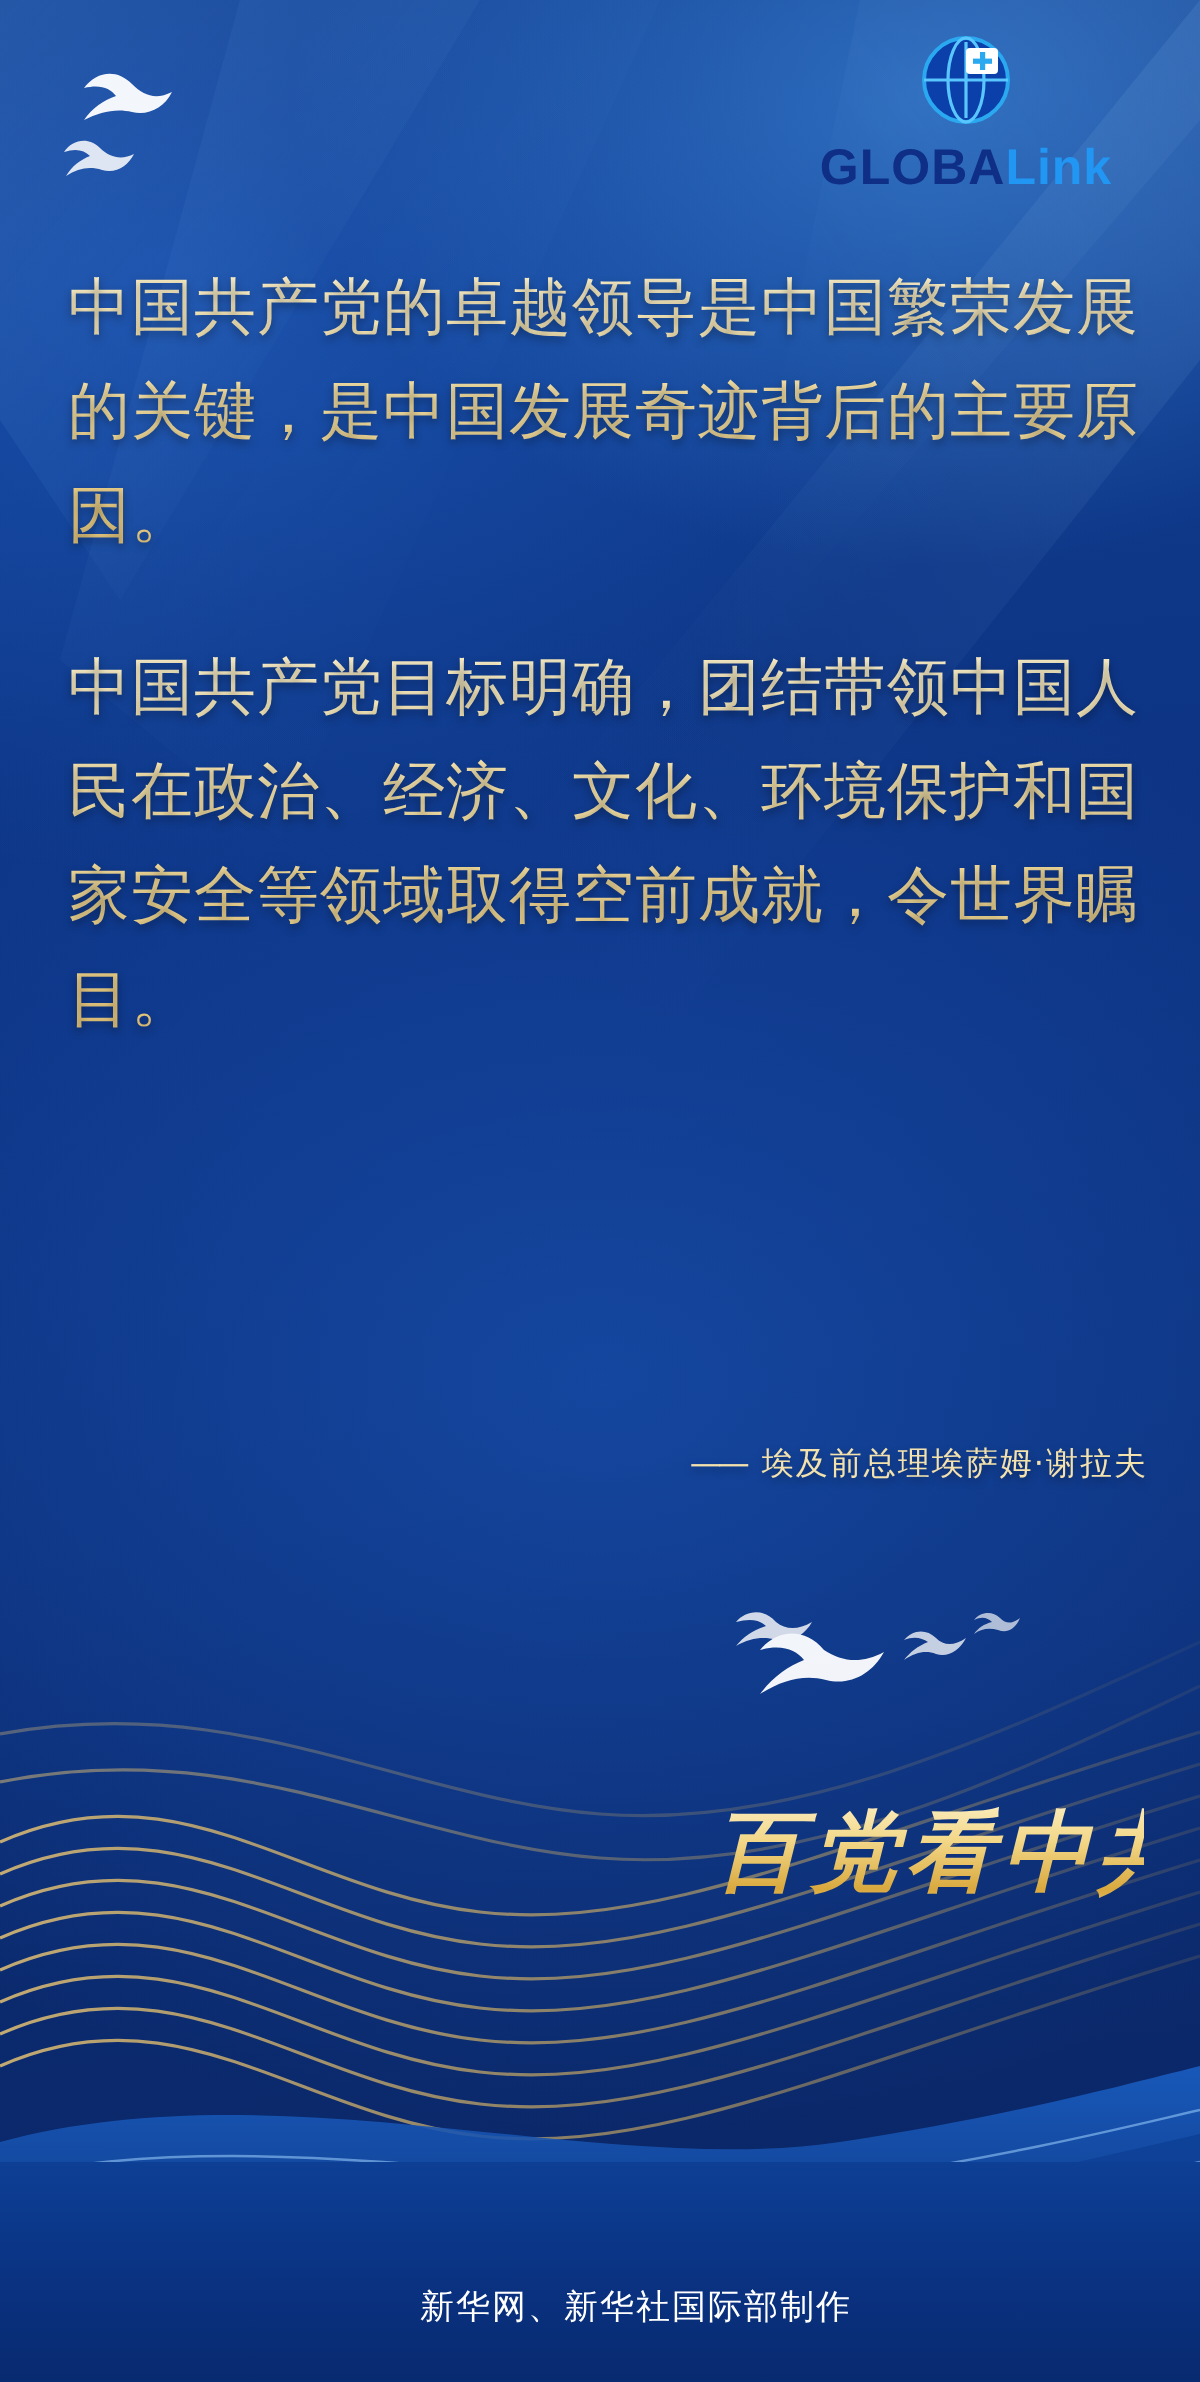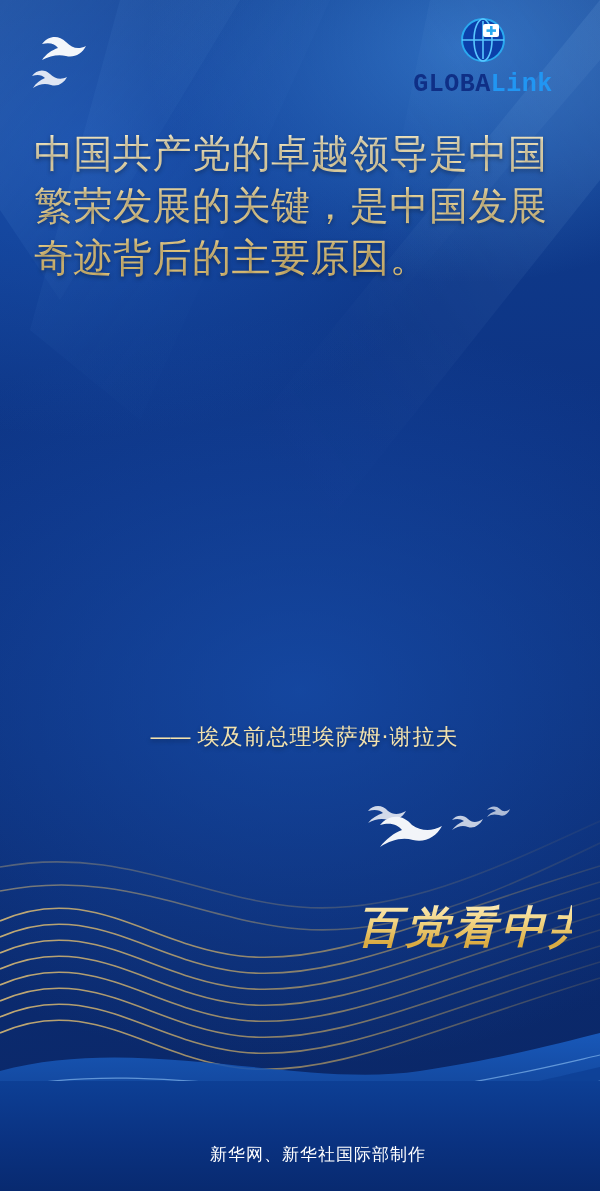--- a/index.html
+++ b/index.html
@@ -71,54 +71,54 @@
   .logo-mark {
     width: 48px;
     height: 48px;
     margin: 0 auto 6px auto;
     position: relative;
   }
   .logo-text {
     font-size: 25px;
     font-weight: bold;
     letter-spacing: 0.5px;
-    font-family: Liberation Mono, monospace;
+    font-family: Liberation Sans, sans-serif;
     white-space: nowrap;
   }
   .logo-text .g { color: #0f2f86; }
   .logo-text .l { color: #2196f3; }
 
   
   .quote {
     position: absolute;
     left: 34px;
     top: 128px;
     width: 540px;
     color: #f6e7b4;
-    font-size: 39px;
+    font-size: 31px;
     line-height: 52px;
     letter-spacing: 0.5px;
     font-family: "DejaVu Sans", "Liberation Sans", sans-serif;
     text-shadow: 0 2px 4px rgba(0,0,0,0.35);
   }
   .quote p {
     margin: 0 0 34px 0;
     background: linear-gradient(180deg, #fdf3cf 0%, #f5e0a3 45%, #e9c878 100%);
     -webkit-background-clip: text;
     background-clip: text;
     color: transparent;
   }
   .attrib {
     position: absolute;
     left: 34px;
     top: 722px;
     width: 540px;
-    text-align: center;
+    text-align: right;
     color: #f3e2ad;
-    font-size: 22px;
+    font-size: 16px;
     letter-spacing: 1px;
     font-family: "DejaVu Sans", "Liberation Sans", sans-serif;
     text-shadow: 0 2px 4px rgba(0,0,0,0.35);
   }
   .attrib .dash {
     letter-spacing: -2px;
     margin-right: 8px;
   }
 
   
@@ -189,20 +189,21 @@
         <rect x="27.5" y="13.3" width="9.5" height="2.6" fill="#2aa9f0"></rect>
       </svg>
     </div>
     <div class="logo-text">
       <span class="g">GLOBA</span><span class="l">Link</span>
     </div>
   </div>
 
   <div class="quote">
     <p>中国共产党的卓越领导是中国繁荣发展的关键，是中国发展奇迹背后的主要原因。</p>
+    <p>中国共产党目标明确，团结带领中国人民在政治、经济、文化、环境保护和国家安全等领域取得空前成就，令世界瞩目。</p>
   </div>
 
   <div class="attrib">
     <span class="dash">——</span><span>埃及前总理埃萨姆·谢拉夫</span>
   </div>
 
   <svg class="bottom-wave-zone" viewBox="0 0 600 420" preserveAspectRatio="none">
     <defs>
       <linearGradient id="gw" x1="0" y1="0" x2="1" y2="0">
         <stop offset="0%" stop-color="#e2c074" stop-opacity="0.85"></stop>

